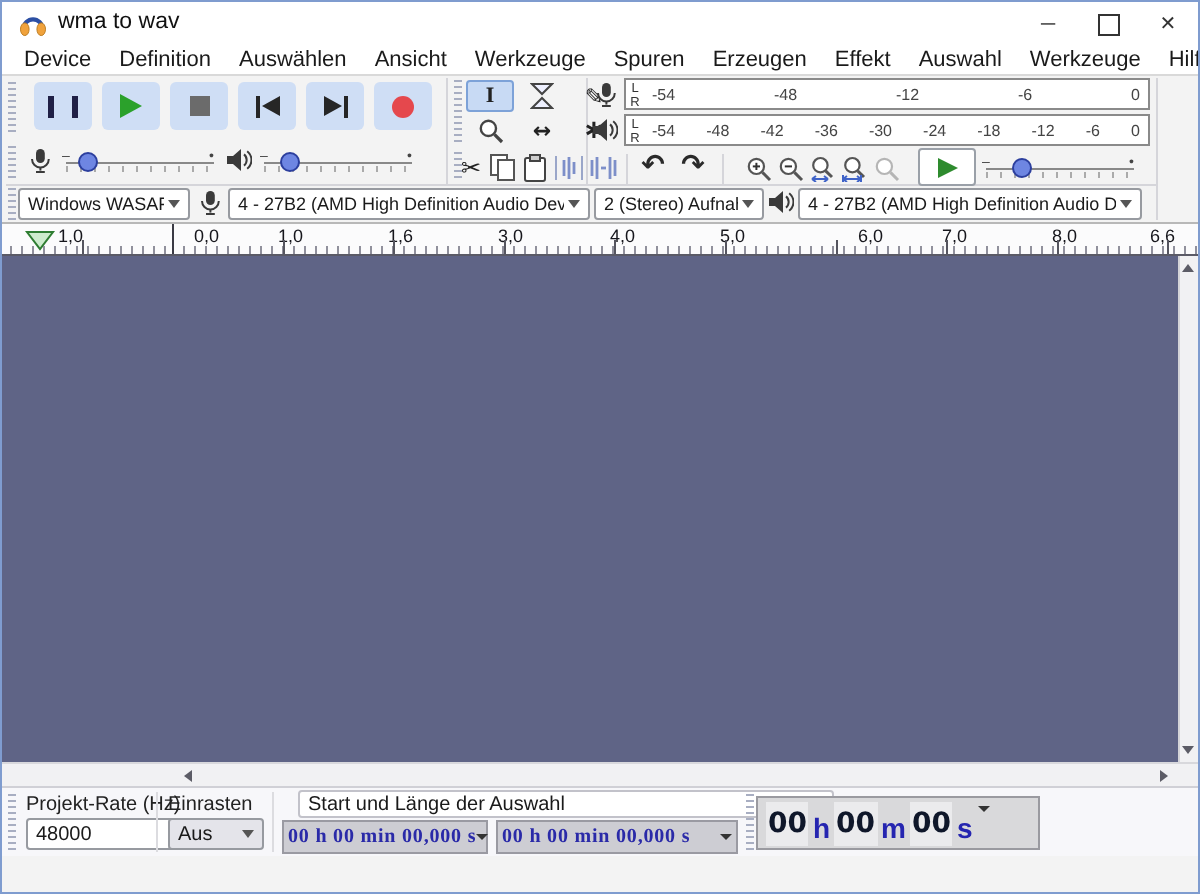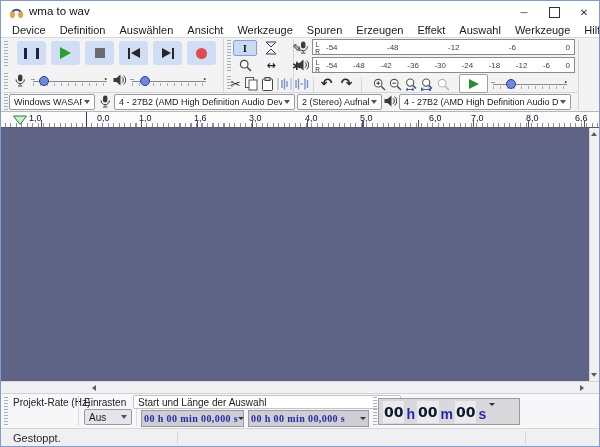--- a/index.html
+++ b/index.html
@@ -386,30 +386,34 @@
 
   <div class="abs hscroll-strip">
     <span class="arr arr-left" style="left:91px;top:3px"></span>
     <span class="arr arr-right" style="left:579px;top:3px"></span>
   </div>
 
   <div class="abs bottombar">
     <div class="abs grip" style="left:3px;top:3px;height:28px"></div>
 
     <span class="sec-label" style="left:12px;top:3px">Projekt-Rate (Hz)</span>
+    <div class="combo abs" style="left:12px;top:15px;width:84px">
+      <span class="ctext" style="font-size:10px">48000</span>
+        <span class="chev"></span>
+    </div>
 
     <div class="abs" style="left:77px;top:2px;width:1px;height:30px;background:#dcdce0"></div>
     <span class="sec-label" style="left:83px;top:3px">Einrasten</span>
     <div class="combo abs" style="left:83px;top:15px;width:48px;background:#e4e4ea">
       <span class="ctext" style="font-size:10px">Aus</span>
         <span class="chev"></span>
     </div>
 
     <div class="abs" style="left:135px;top:2px;width:1px;height:30px;background:#dcdce0"></div>
-    <div class="combo abs" style="left:132px;top:1px;width:268px;height:14px;border-color:#c2c2ca">
+    <div class="combo abs" style="left:148px;top:1px;width:268px;height:14px;border-color:#c2c2ca">
       <span class="ctext" style="font-size:10px">Start und Länge der Auswahl</span>
         <span class="chev"></span>
     </div>
     <div class="timefield" style="left:140px;top:16px;width:103px">
       <span class="tft">00 h 00 min 00,000 s</span>
         <span class="tfdrop"></span>
     </div>
     <div class="timefield" style="left:247px;top:16px;width:121px">
       <span class="tft">00 h 00 min 00,000 s</span>
         <span class="tfdrop"></span>
@@ -420,19 +424,14 @@
       <span class="dig">00</span>
       <span class="unit">h</span>
       <span class="dig">00</span>
       <span class="unit">m</span>
       <span class="dig">00</span>
       <span class="unit">s</span>
       <span class="tfdrop" style="margin-left:2px;align-self:flex-start;margin-top:4px"></span>
     </div>
   </div>
 
-  <div class="abs statusbar">
-    <span class="status-text">Gestoppt.</span>
-    <span class="status-sep" style="left:176px"></span>
-    <span class="status-sep" style="left:524px"></span>
-  </div>
 
 </div>
 
 </body></html>

